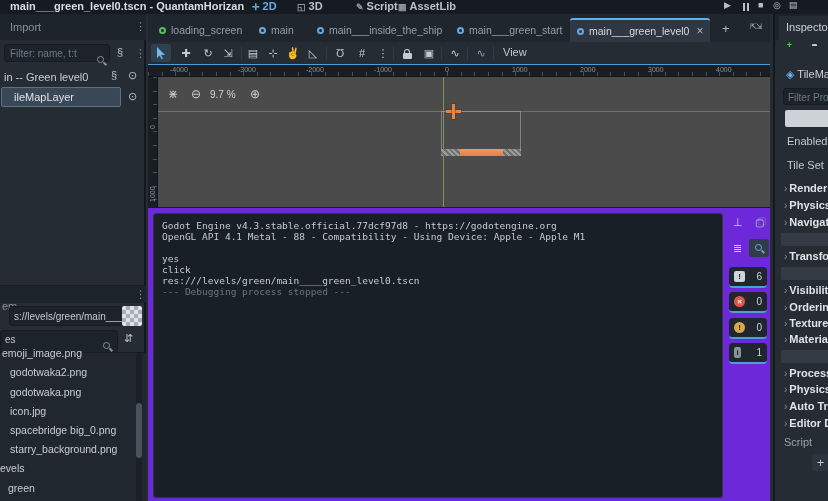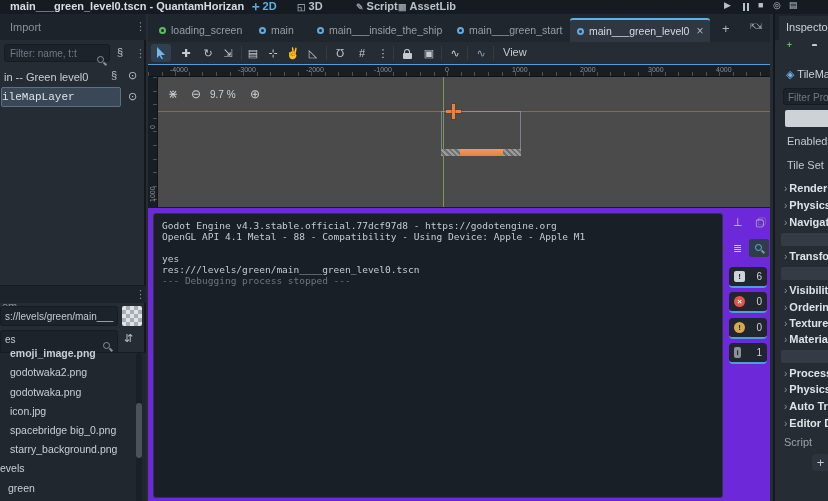--- a/index.html
+++ b/index.html
@@ -152,39 +152,39 @@
     </div>
     <div class="abs mini-icon plus-badge" style="left:117px; top:32px;"><span>§</span></div>
     <div class="abs vdots" style="left:135px; top:33px;">⋮</div>
 
     <div class="abs" style="left:0; top:52px; width:146px; height:22px;">
       <span class="abs txt tree-label" style="left:4px; top:5px;">in -- Green level0</span>
       <span class="abs mini-icon" style="left:111px; top:3px;">§</span>
       <span class="abs mini-icon" style="left:128px; top:3px;">⊙</span>
     </div>
     <div class="abs tree-selected" style="left:1px; top:73px; width:120px; height:20px;">
-      <span class="abs txt tree-label" style="left:0; top:3px; color:#dde2e7;font-family:Liberation Mono, monospace;">ileMapLayer</span>
+      <span class="abs txt tree-label" style="left:12px; top:3px; color:#dde2e7;">ileMapLayer</span>
     </div>
     <span class="abs mini-icon" style="left:128px; top:76px;">⊙</span>
 
     <div class="abs dock-tabstrip" style="left:0; top:271px; width:146px; height:18px; border-top:1px solid #171c22;">
       <div class="abs txt dock-tab-label" style="left:2px; top:14px;">em</div>
       <div class="abs vdots" style="left:135px; top:2px;">⋮</div>
     </div>
-    <div class="abs input-box" style="left:0px; top:292px; width:118px; height:20px;">
+    <div class="abs input-box" style="left:9px; top:292px; width:118px; height:20px;">
       <span class="abs txt inputval" style="left:4px; top:4px;">s://levels/green/main___</span>
     </div>
     <div class="abs checker" style="left:122px; top:292px; width:20px; height:20px;"></div>
     <div class="abs input-box" style="left:0px; top:316px; width:118px; height:34px;">
       <span class="abs txt inputval" style="left:4px; top:3px;">es</span>
       <span class="abs mag" style="left:102px; top:4px;"></span>
     </div>
     <span class="abs mini-icon" style="left:124px; top:318px;">⇵</span>
     <div id="file-list" class="abs" style="left:0; top:338px; width:146px; height:149px;">
-      <div class="abs txt file-item" style="left:10px; top:-6px;font-weight:bold;">emoji_image.png</div>
+      <div class="abs txt file-item" style="left:2px; top:-6px;">emoji_image.png</div>
       <div class="abs txt file-item" style="left:10px; top:13px;">godotwaka2.png</div>
       <div class="abs txt file-item" style="left:10px; top:33px;">godotwaka.png</div>
       <div class="abs txt file-item" style="left:10px; top:52px;">icon.jpg</div>
       <div class="abs txt file-item" style="left:10px; top:71px;">spacebridge big_0.png</div>
       <div class="abs txt file-item" style="left:10px; top:90px;">starry_background.png</div>
       <div class="abs txt file-item" style="left:0px;  top:109px;">evels</div>
       <div class="abs txt file-item" style="left:8px;  top:129px;">green</div>
       <div class="abs scrollbar-track" style="left:136px; top:0; width:6px; height:149px;">
         <div class="abs scrollbar-thumb" style="left:0; top:50px; width:6px; height:55px;"></div>
       </div>
@@ -314,20 +314,21 @@
       <div class="abs zoombtn" style="left:92px; top:10px;">⊕</div>
     </div>
   </div>
 
   <div id="console" class="abs">
     <div id="console-text" class="abs">
       <div class="con-line">Godot Engine v4.3.stable.official.77dcf97d8 - https://godotengine.org</div>
       <div class="con-line">OpenGL API 4.1 Metal - 88 - Compatibility - Using Device: Apple - Apple M1</div>
       <div class="con-line">&nbsp;</div>
       <div class="con-line">yes</div>
+      <div class="con-line">click</div>
       <div class="con-line">res:///levels/green/main____green_level0.tscn</div>
       <div class="con-line con-dim">--- Debugging process stopped ---</div>
     </div>
     <div class="abs conbtn" style="left:585px; top:8px;"><span>⊥</span></div>
     <div class="abs copy-icon" style="left:607px; top:9px;"><span>▢</span></div>
     <div class="abs conbtn" style="left:585px; top:34px;"><span>≣</span></div>
     <div class="abs conbtn conbtn-active" style="left:601px; top:31px; width:20px; height:18px;">
       <span class="mag" style="position:absolute; left:6px; top:5px; border-color:#5fb2e8;"></span>
     </div>
     <div class="abs badge" style="left:581px; top:59px;">

